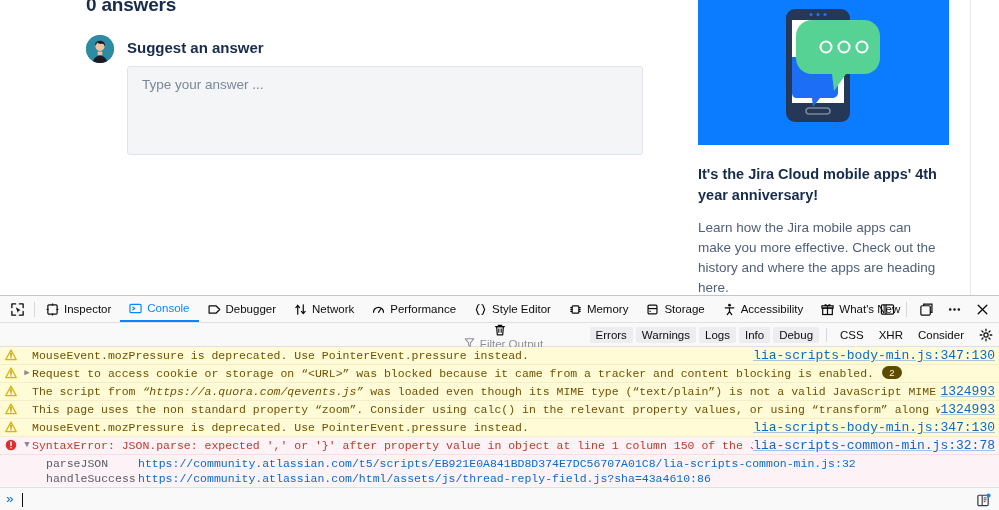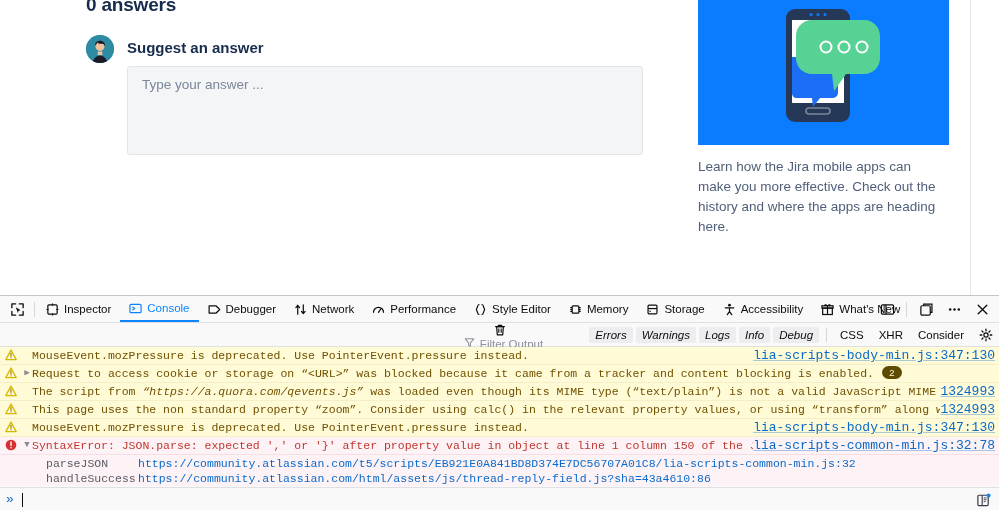--- a/index.html
+++ b/index.html
@@ -217,21 +217,20 @@
     align-items: center;
     gap: 3px;
   }
   .sev-btn {
     padding: 2px 6px;
     font-size: 11.5px;
     color: #0c0c0d;
     background: #ededf0;
     border-radius: 2px;
     cursor: pointer;
-    font-style: italic;
   }
   .plain-btn {
     padding: 2px 6px;
     font-size: 11.5px;
     color: #0c0c0d;
     background: transparent;
     border-radius: 2px;
     cursor: pointer;
   }
   .filter-right .rsep2 { width:1px; height:14px; background:#d7d7db; margin:0 4px; }
@@ -406,20 +405,21 @@
           <circle cx="120" cy="14.5" r="1.6" fill="#0b7bff"></circle>
           <circle cx="127" cy="14.5" r="1.6" fill="#0b7bff"></circle>
           <rect x="108" y="108" width="24" height="6" rx="3" fill="none" stroke="#7a8699" stroke-width="1.6"></rect>
           <path d="M94 57h46v36c0 3-3 5-6 5h-12l-7 9-1-9H99c-3 0-5-2-5-5z" fill="#1b6ef5"></path>
           <path d="M114 20h52c9 0 16 7 16 16v22c0 9-7 16-16 16h-18l-12 17-2-17h-20c-9 0-16-7-16-16V36c0-9 7-16 16-16z" fill="#57d295"></path>
           <circle cx="128" cy="47" r="5.5" fill="none" stroke="#ffffff" stroke-width="2"></circle>
           <circle cx="146" cy="47" r="5.5" fill="none" stroke="#ffffff" stroke-width="2"></circle>
           <circle cx="164" cy="47" r="5.5" fill="none" stroke="#ffffff" stroke-width="2"></circle>
         </svg>
       </div>
+      <div class="promo-title">It's the Jira Cloud mobile apps' 4th year anniversary!</div>
       <div class="promo-body">Learn how the Jira mobile apps can make you more effective. Check out the history and where the apps are heading here.</div>
 
     </div>
 
     <div class="vert-rule"></div>
   </div>
 
   <div class="devtools">
 
     <div class="dt-toolbar">

